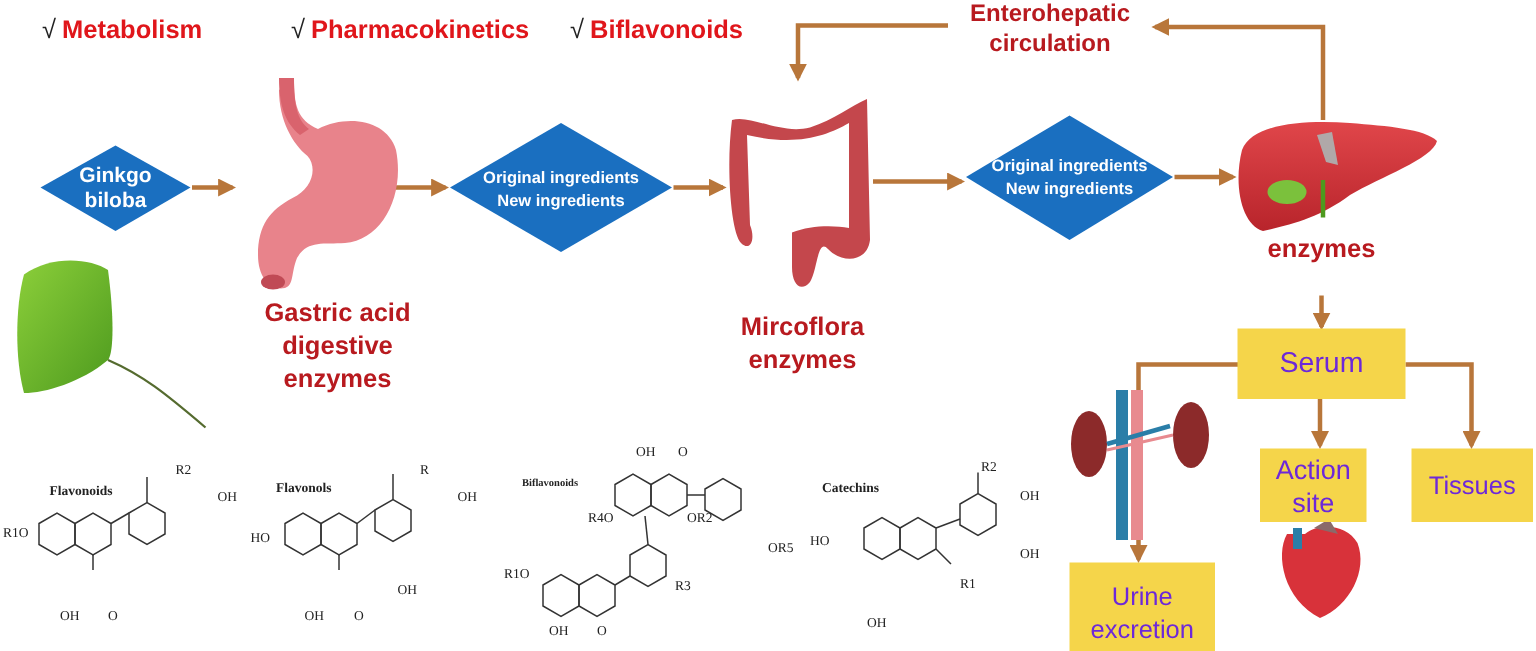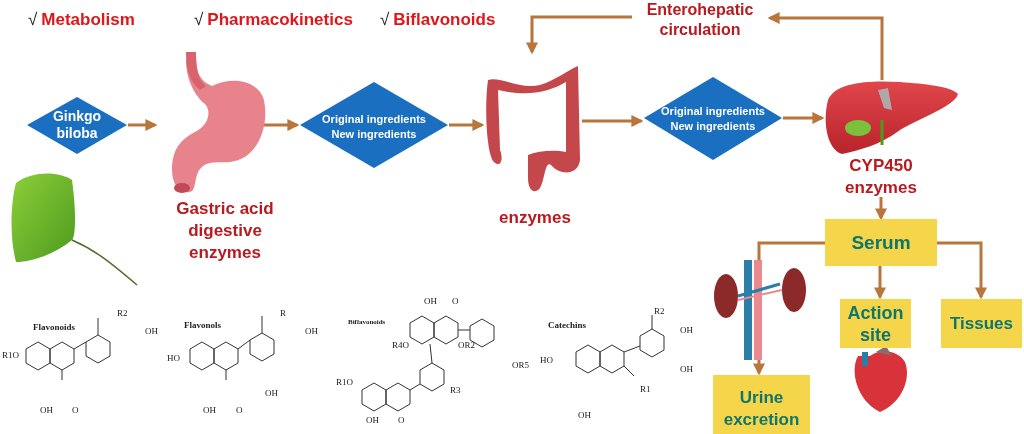--- a/index.html
+++ b/index.html
@@ -3,21 +3,21 @@
 <meta charset="utf-8">
 <style>
   html, body { margin: 0; padding: 0; background: #ffffff; }
   body { width: 1024px; height: 434px; position: relative; overflow: hidden;
          font-family: "Liberation Sans", sans-serif; }
   .abs { position: absolute; }
   .topic { position: absolute; top: 10px; font-weight: bold; font-size: 17px; color: #e0161b; white-space: nowrap; }
   .topic .check { color: #222; font-weight: normal; margin-right: 4px; }
   .red-label { position: absolute; color: #b81a1f; font-weight: bold; font-size: 17px; text-align: center; line-height: 22px; }
   .diamond-text { position: absolute; color: #fff; font-weight: bold; text-align: center; }
-  .ybox { position: absolute; background: #f5d54a; color: #0f766e; font-weight: bold; font-size: 18px;
+  .ybox { position: absolute; background: #f5d54a; color: #6d28d9; font-weight: normal; font-size: 18px;
           display: flex; align-items: center; justify-content: center; text-align: center; line-height: 22px; }
   .chem-title { position: absolute; font-family: "Liberation Serif", serif; font-weight: bold; font-size: 9px; color: #222; }
   svg { position: absolute; left: 0; top: 0; }
 </style>
 </head>
 <body>
 
 <svg width="1024" height="434" viewBox="0 0 1024 434">
   <defs>
     <marker id="ah" viewBox="0 0 10 10" refX="8" refY="5" markerWidth="4" markerHeight="4" orient="auto">
@@ -151,24 +151,24 @@
   <div>Original ingredients</div>
   <div>New ingredients</div>
 </div>
 
 <div class="red-label" style="left:160px; top:198px; width:130px;">
   <div>Gastric acid</div>
   <div>digestive</div>
   <div>enzymes</div>
 </div>
 <div class="red-label" style="left:475px; top:207px; width:120px;">
+  <div>Mircoflora</div>
   <div>enzymes</div>
 </div>
 <div class="red-label" style="left:825px; top:155px; width:112px;">
-  <div>CYP450</div>
   <div>enzymes</div>
 </div>
 <div class="red-label" style="left:632px; top:0px; width:136px; font-size:16px; line-height:20px;">
   <div>Enterohepatic</div>
   <div>circulation</div>
 </div>
 
 <div class="ybox" style="left:825px; top:219px; width:112px; height:47px; font-size:19px;">
   <span>Serum</span>
 </div>

